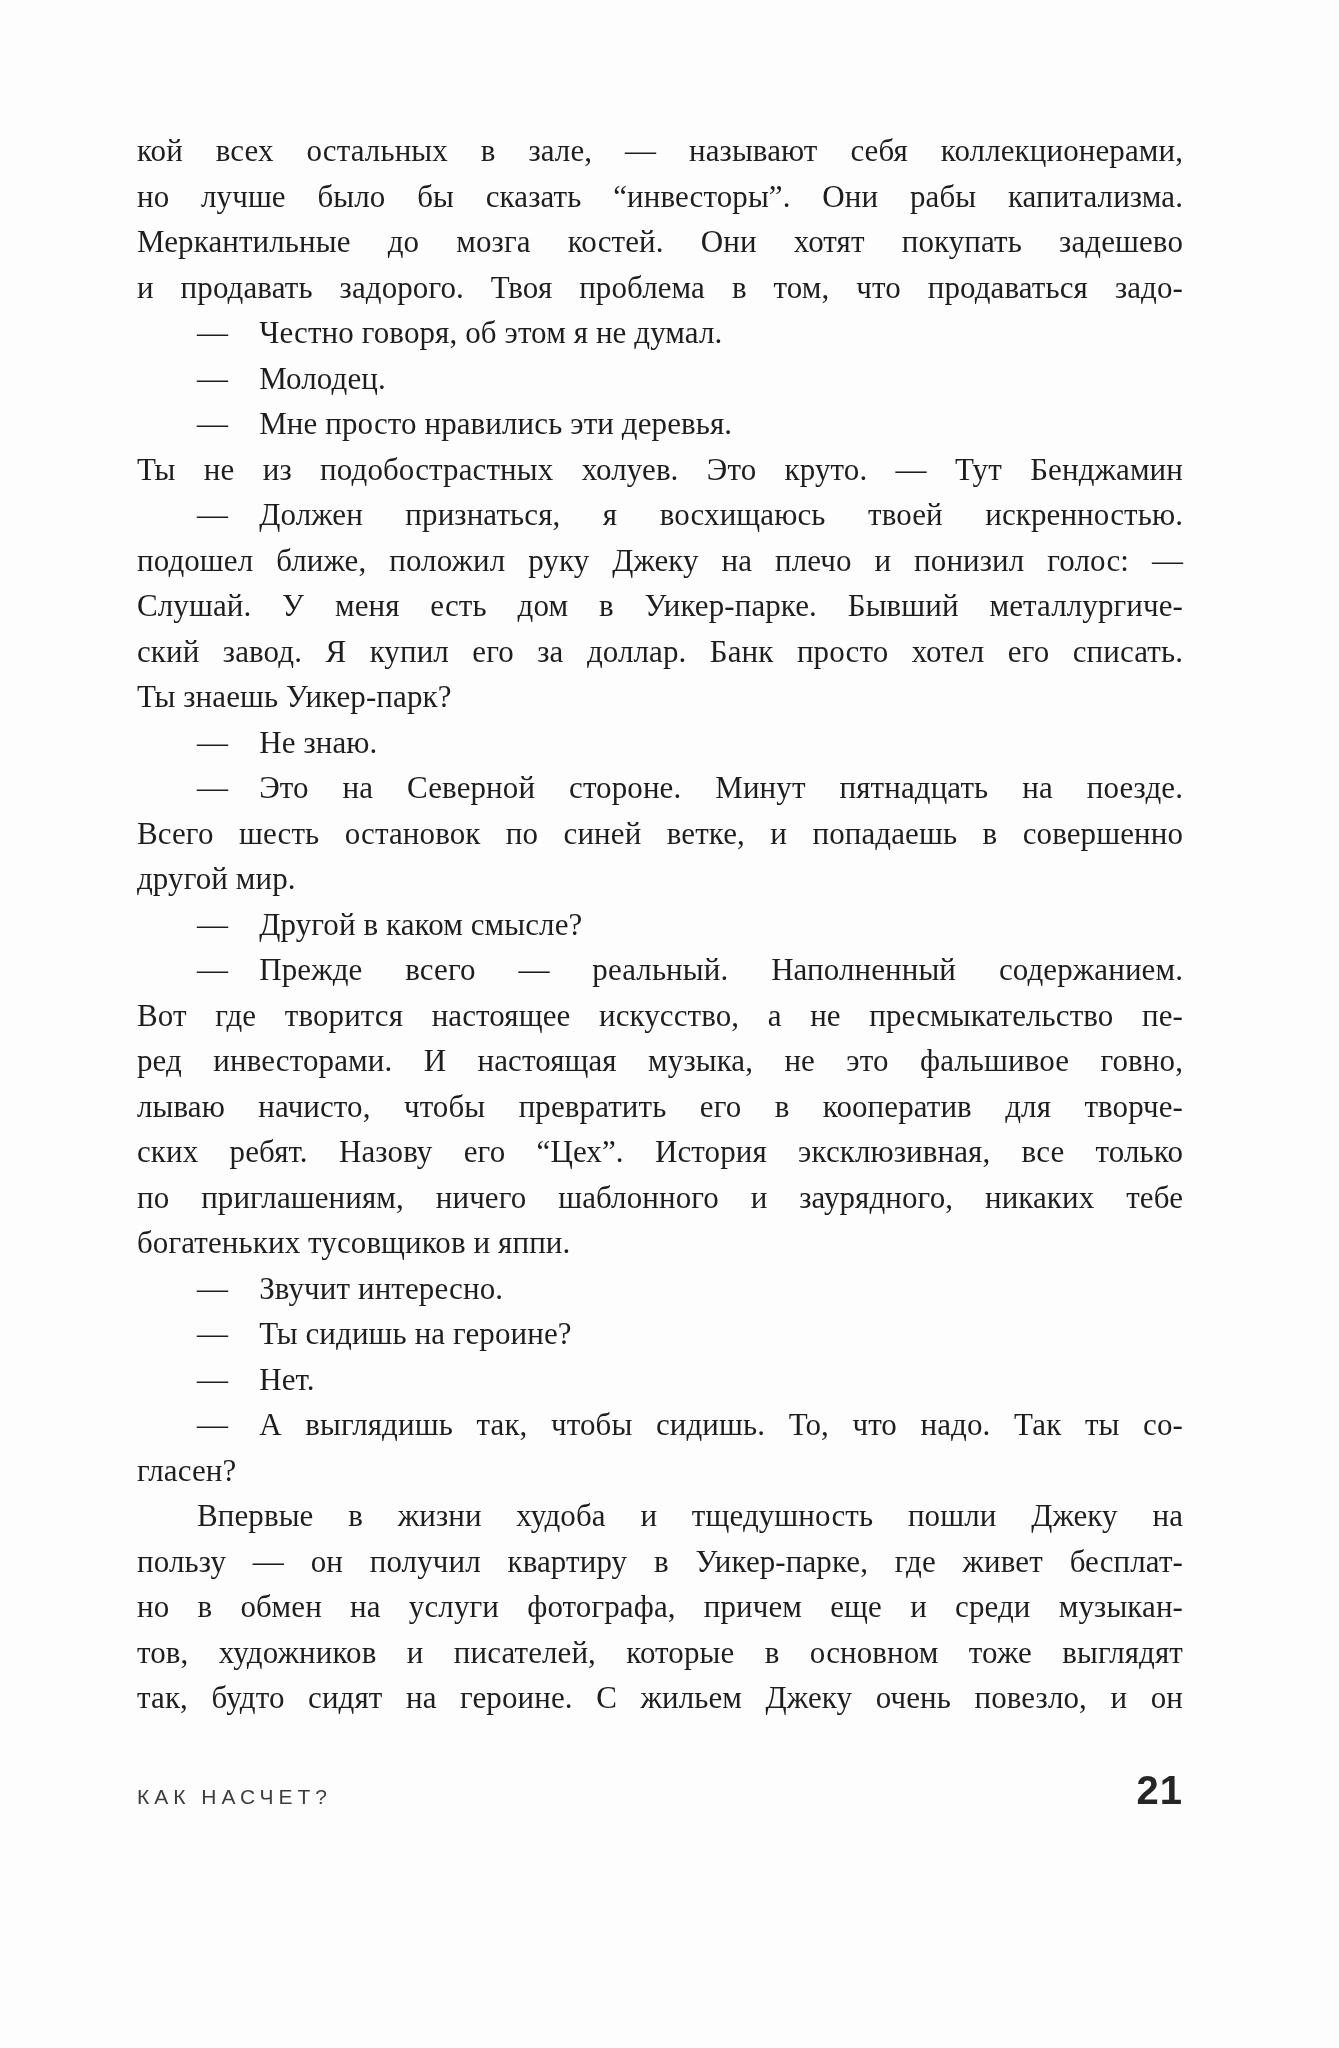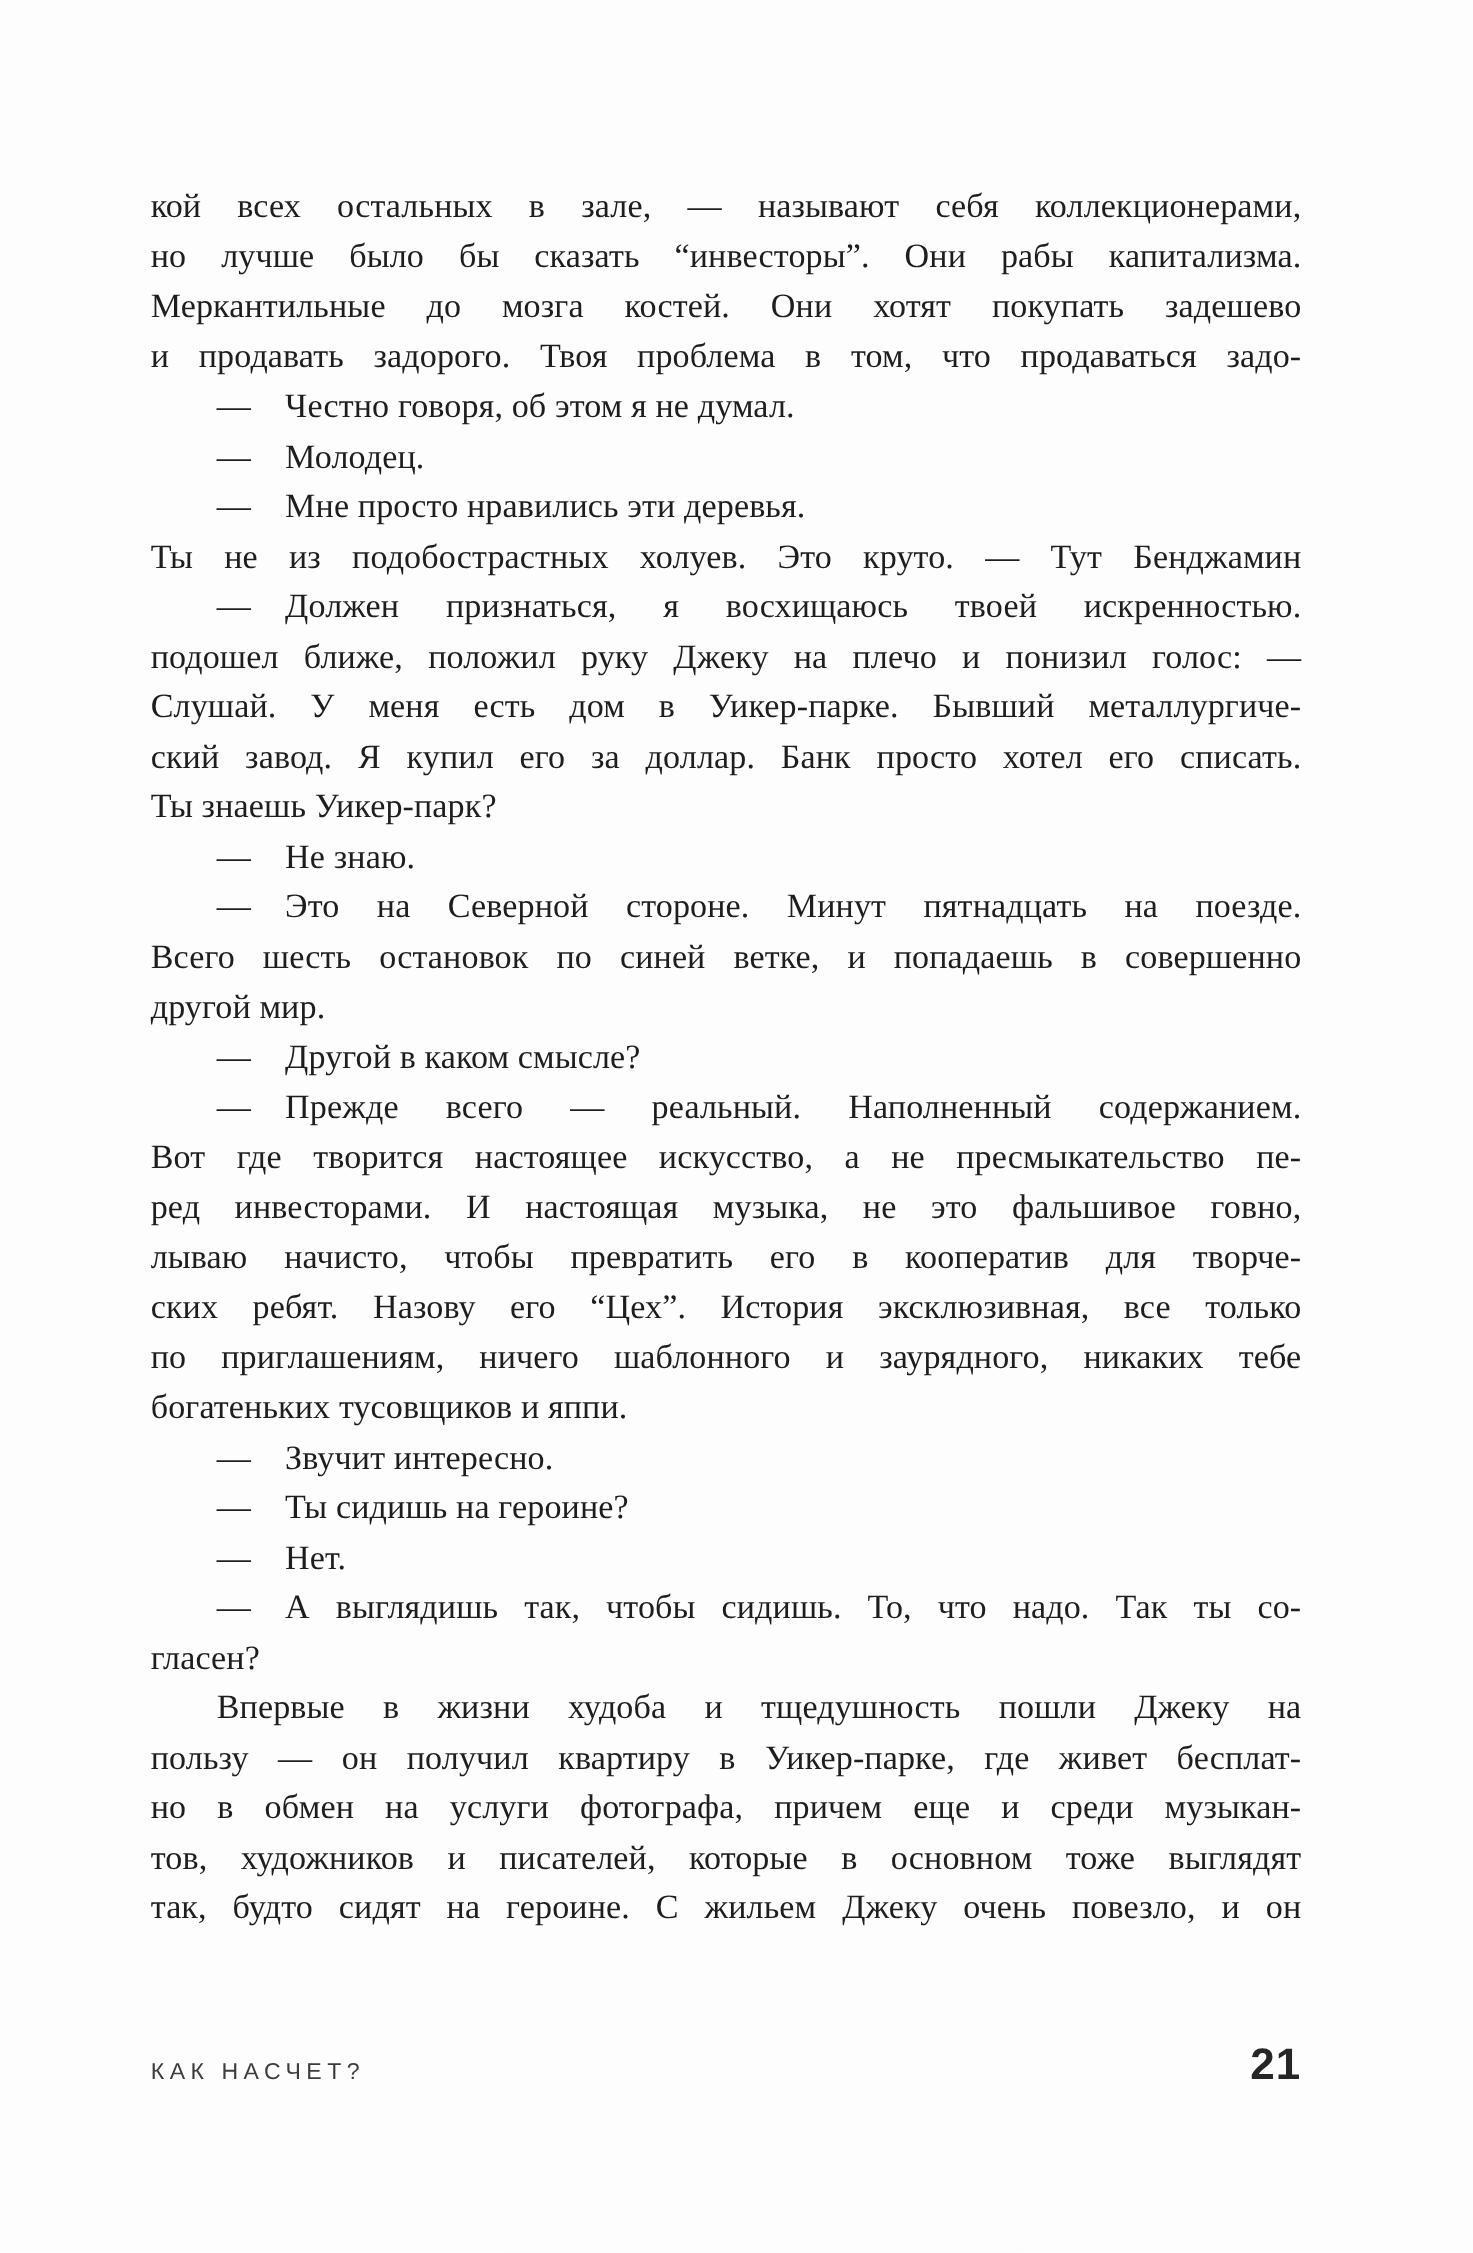--- a/index.html
+++ b/index.html
@@ -17,42 +17,41 @@
   }
   .text-block {
     position: absolute;
     left: 137px;
     top: 128px;
     width: 1046px;
     font-size: 31px;
     line-height: 45.5px;
     color: #1e1e1e;
     letter-spacing: 0.1px;
-    margin-top: 36px;
   }
   .para {
     margin: 0;
     padding: 0;
   }
   .line {
     text-align: justify;
     text-align-last: justify;
     white-space: normal;
     hyphens: none;
   }
   .line.indented-first {
     text-indent: 60px;
   }
   .line.para-last {
     text-align-last: left;
   }
   .footer {
     position: absolute;
     left: 137px;
-    top: 1862px;
+    top: 1775px;
     width: 1046px;
     display: flex;
     justify-content: space-between;
     align-items: baseline;
     text-align: center;
   }
   .running-title {
     font-family: "Liberation Sans", "DejaVu Sans", sans-serif;
     font-size: 21px;
     line-height: 30px;

